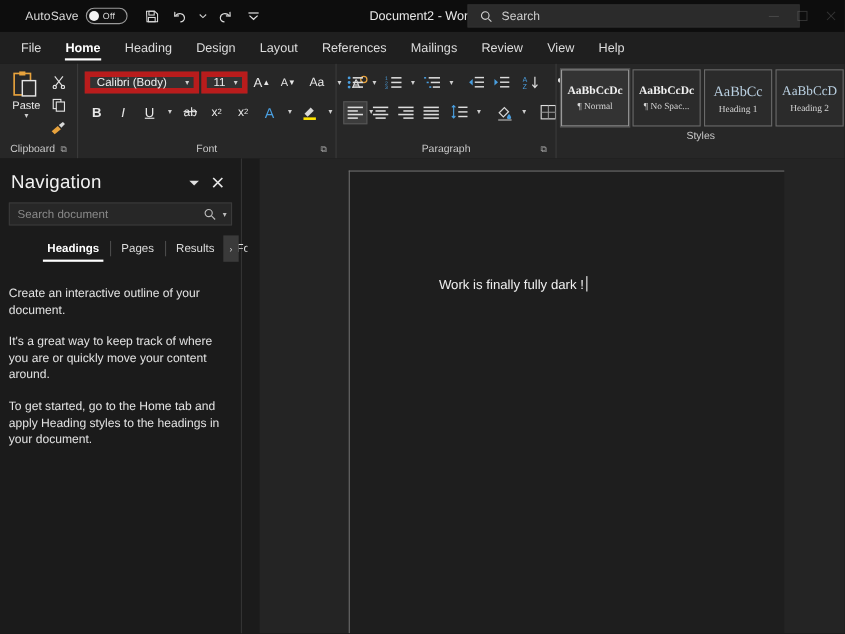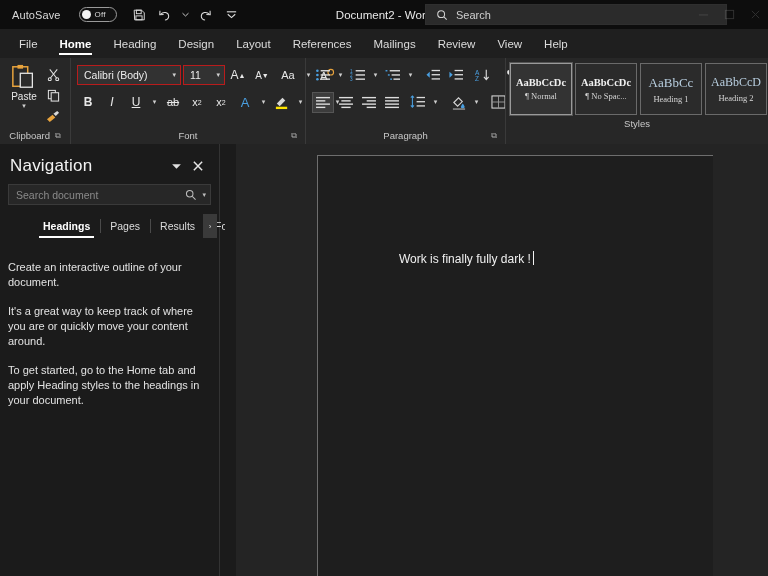--- a/index.html
+++ b/index.html
@@ -11,21 +11,21 @@
     color: #e6e6e6;
     -webkit-font-smoothing: antialiased;
   }
   #app { position: relative; width: 768px; height: 576px; background: #1b1b1b; }
 
   
   .titlebar {
     position: absolute; top: 0; left: 0; width: 768px; height: 29px;
     background: #0d0d0d; display: flex; align-items: center;
   }
-  .autosave-wrap { display: flex; align-items: center; gap: 18px; margin-left: 12px; }
+  .autosave-wrap { display: flex; align-items: center; gap: 6px; margin-left: 23px; }
   .autosave-label { font-size: 11px; color: #d8d8d8; letter-spacing: .1px; }
   .toggle {
     width: 38px; height: 15px; border-radius: 8px;
     border: 1px solid #9a9a9a; background: #111;
     display: flex; align-items: center; padding: 0 2px; position: relative;
   }
   .toggle .knob { width: 9px; height: 9px; border-radius: 50%; background: #f2f2f2; }
   .toggle .off-text {
     font-size: 8px; color: #d9d9d9; margin-left: 4px; letter-spacing: .2px;
   }
@@ -94,21 +94,21 @@
   .paste-txt { font-size: 10px; color: #e8e8e8; }
   .paste-caret { font-size: 7px; color: #cfcfcf; line-height: 6px; }
   .clip-small { display: flex; flex-direction: column; gap: 3px; padding-top: 3px; }
   .clip-small .ibtn { width: 22px; height: 18px; display: flex; align-items: center; justify-content: center; }
 
   
   .g-font { width: 235px; }
   .frow { display: flex; align-items: center; gap: 2px; height: 24px; }
   .frow.second { margin-top: 3px; }
   .combo {
-    height: 20px; background: #323232; border: 1px solid #b91c1c;
+    height: 20px; background: #323232; border: 5px solid #b91c1c;
     display: flex; align-items: center; padding: 0 4px 0 6px; color: #ececec; font-size: 10.5px;
   }
   .combo .cval { flex: 1; white-space: nowrap; overflow: hidden; }
   .combo .ccaret { font-size: 7px; color: #d0d0d0; margin-left: 4px; }
   .combo.fontname { width: 104px; }
   .combo.fontsize { width: 42px; }
   .ibtn {
     width: 22px; height: 21px; display: flex; align-items: center; justify-content: center;
     color: #e8e8e8; font-size: 12px;
   }

